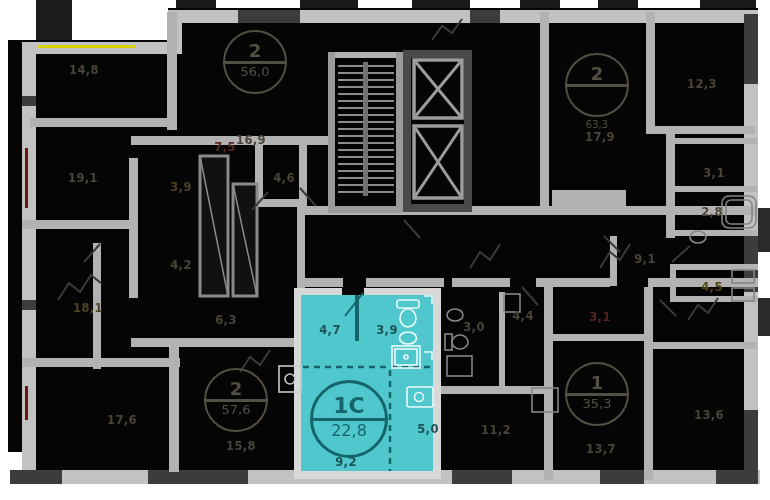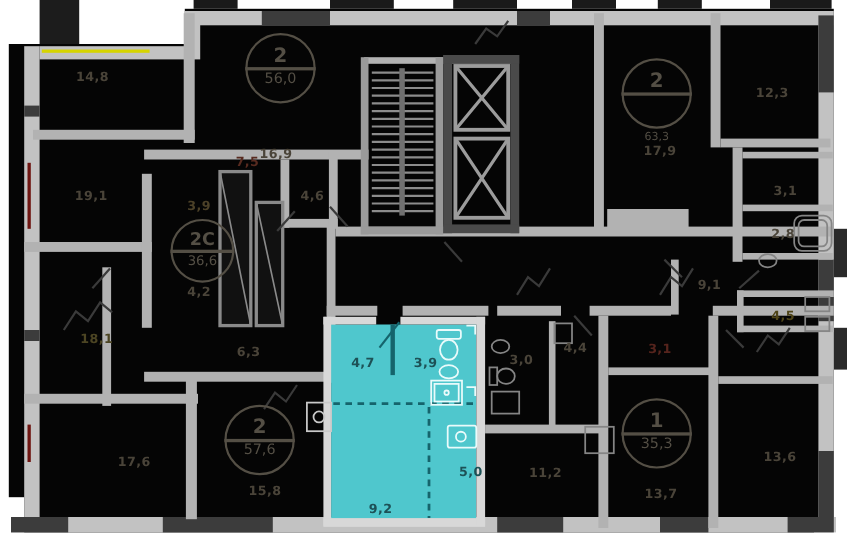--- a/index.html
+++ b/index.html
@@ -234,36 +234,36 @@
       <span class="lbl" style="left: 387px; top: 330px; color: rgb(29, 81, 86);">3,9</span>
       <span class="lbl" style="left: 412px; top: 429px; color: rgb(29, 81, 86); margin-left: 16px;">5,0</span>
       <span class="lbl" style="left: 346px; top: 462px; color: rgb(29, 81, 86);">9,2</span>
     </div>
   <div class="layer" id="badges-layer">
       <div class="badge dark" style="left: 223px; top: 30px; width: 64px; height: 64px;">
         <span class="b-type" style="font-size: 18px;">2</span>
         <div class="b-line"></div>
         <span class="b-area" style="font-size: 13px;">56,0</span>
       </div>
-      <div class="badge dark" style="left: 155px; top: 199px; width: 58px; height: 58px;">
-        <span class="b-type" style="font-size: 16px;">2С</span>
-        <div class="b-line"></div>
-        <span class="b-area" style="font-size: 12px;">36,6</span>
-      </div>
       <div class="badge dark" style="left: 204px; top: 368px; width: 64px; height: 64px;">
         <span class="b-type" style="font-size: 18px;">2</span>
         <div class="b-line"></div>
         <span class="b-area" style="font-size: 13px;">57,6</span>
       </div>
       <div class="badge dark" style="left: 565px; top: 53px; width: 64px; height: 64px;">
         <span class="b-type" style="font-size: 18px;">2</span>
         <div class="b-line"></div>
         <span class="b-area" style="font-size: 10px; margin-top: 32px;">63,3</span>
       </div>
       <div class="badge dark" style="left: 565px; top: 362px; width: 64px; height: 64px;">
         <span class="b-type" style="font-size: 18px;">1</span>
         <div class="b-line"></div>
         <span class="b-area" style="font-size: 13px;">35,3</span>
       </div>
+      <div class="badge cyan" style="left: 310px; top: 380px; width: 78px; height: 78px;">
+        <span class="b-type" style="font-size: 22px;">1С</span>
+        <div class="b-line"></div>
+        <span class="b-area" style="font-size: 16px;">22,8</span>
+      </div>
     </div>
 
   <div class="hotspot" style="left:294px;top:288px;width:147px;height:191px;"></div>
 </div>
 
 </body></html>

